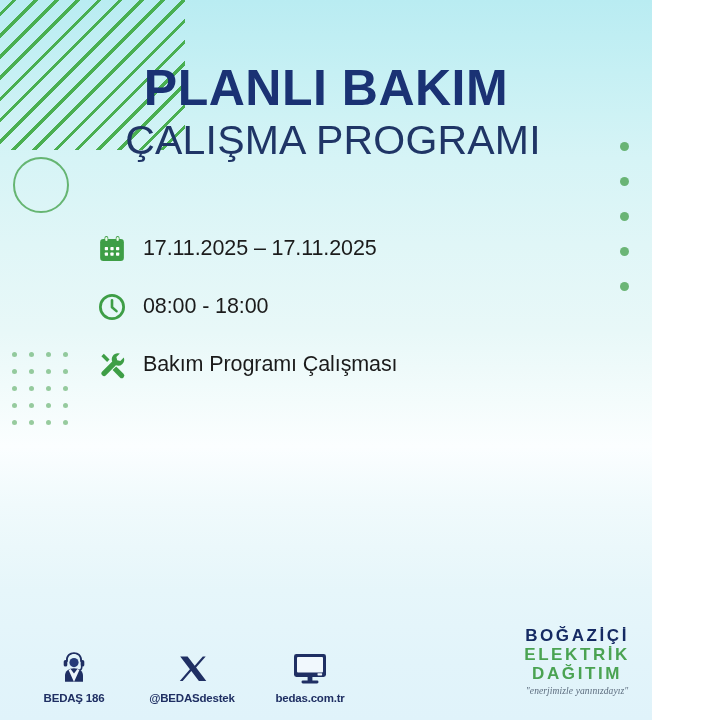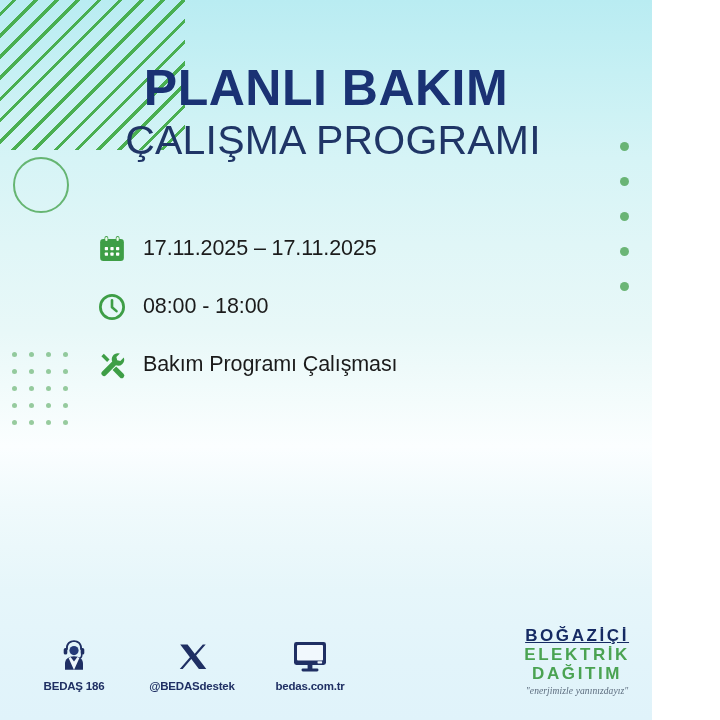--- a/index.html
+++ b/index.html
@@ -143,21 +143,21 @@
     padding-top: 5px;
     letter-spacing: -0.1px;
   }
   .row-location .info-icon { height: 42px; padding-top: 2px; }
   .row-location .info-text { line-height: 31px; }
 
   
   #footer-links {
     position: absolute;
     left: 30px;
-    bottom: 28px;
+    bottom: 16px;
     display: flex;
     align-items: flex-end;
     gap: 30px;
   }
   .flink {
     width: 88px;
     text-align: center;
     display: flex;
     flex-direction: column;
     align-items: center;
@@ -180,21 +180,21 @@
     bottom: 24px;
     text-align: center;
   }
   .brand-line {
     font-family: "Liberation Sans", sans-serif;
     font-weight: 700;
     font-size: 17px;
     letter-spacing: 2.6px;
     line-height: 19px;
   }
-  .brand-1 { color: #152a63; text-decoration: underline; }
+  .brand-1 { color: #152a63; }
   .brand-2, .brand-3 { color: #4aa352; }
   .brand-tag {
     margin-top: 3px;
     font-family: "Liberation Serif", serif;
     font-style: italic;
     font-size: 9.5px;
     color: #5b6b7d;
     letter-spacing: 0.1px;
   }
 </style>

